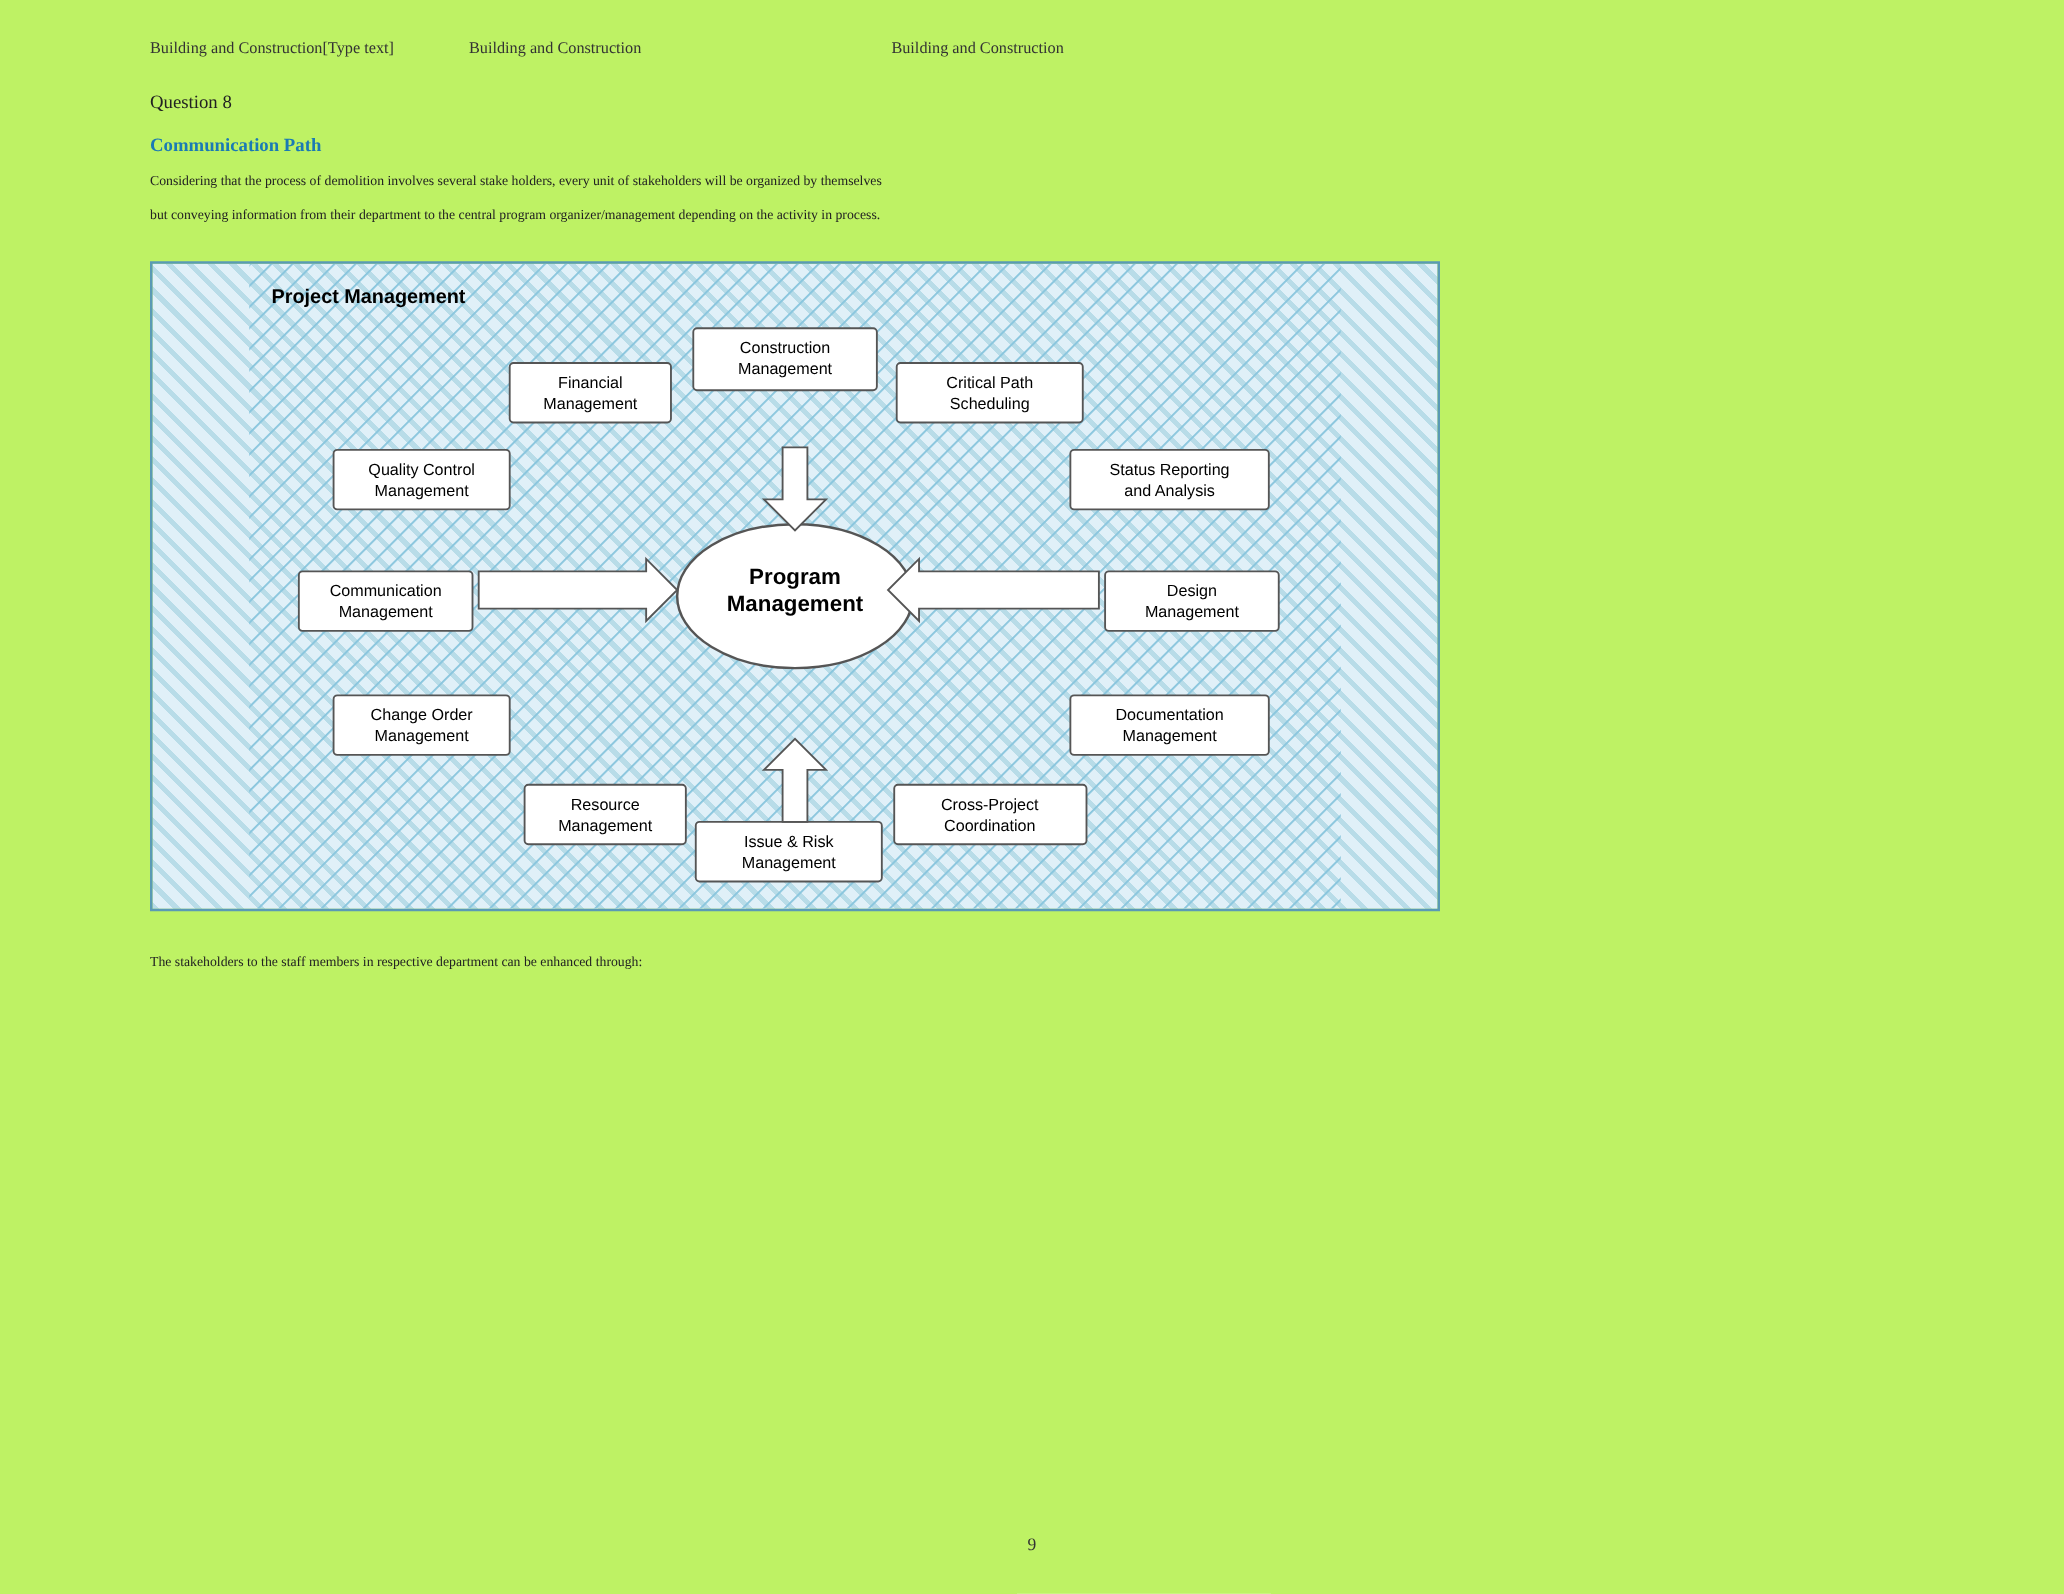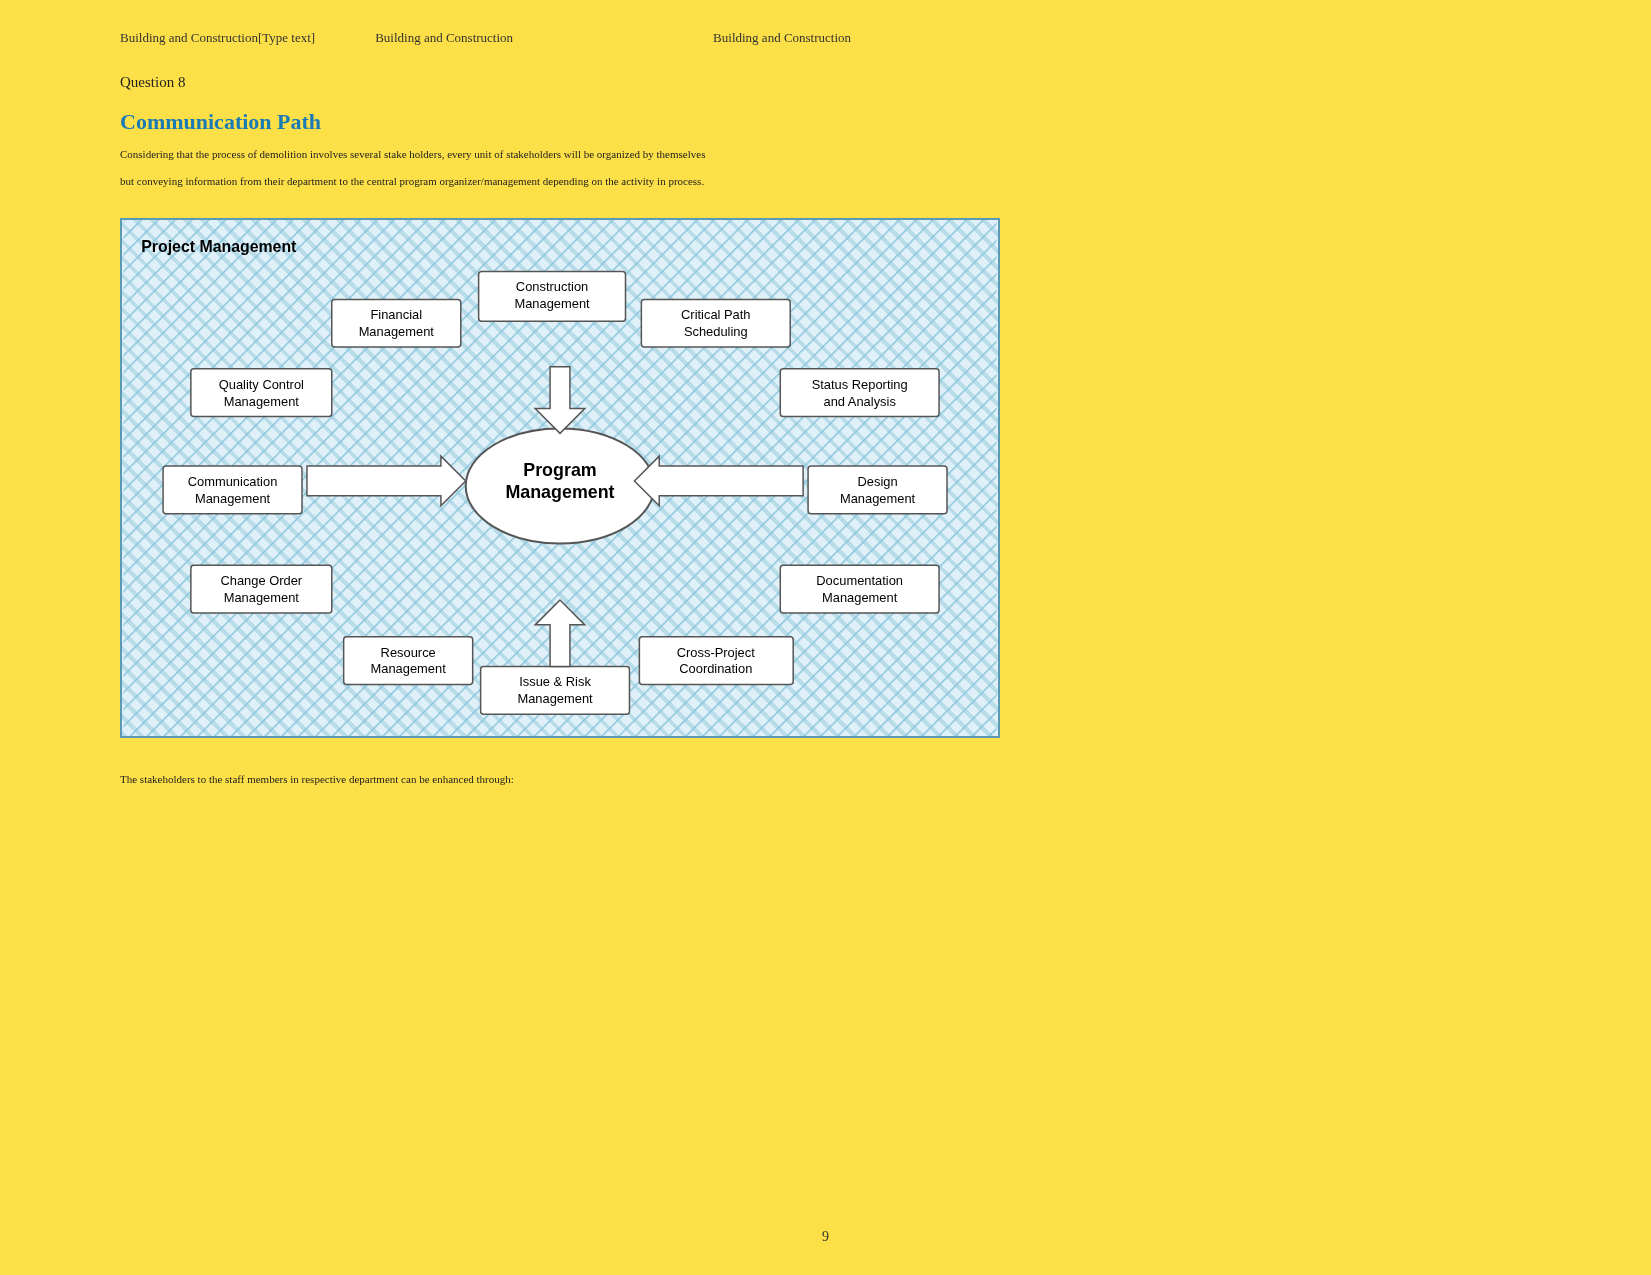--- a/index.html
+++ b/index.html
@@ -7,21 +7,21 @@
       background: #fff;
       font-family: "Times New Roman", Times, serif;
       font-size: 15px;
       color: #222;
       width: 1651px;
       min-height: 1275px;
     }
     .page {
       width: 1651px;
       min-height: 1275px;
-      background: #fde047;
+      background: #bef264;
       padding: 30px 60px 60px 120px;
       position: relative;
     }
     .header-row {
       display: flex;
       flex-direction: row;
       gap: 0;
       align-items: flex-start;
       margin-bottom: 28px;
       font-size: 13px;
@@ -39,38 +39,38 @@
       flex: 0 0 auto;
     }
     .question-label {
       font-weight: normal;
       font-size: 15px;
       margin-bottom: 18px;
     }
     .section-title {
       color: #1a7ab5;
       font-weight: bold;
-      font-size: 22px;
+      font-size: 15px;
       margin-bottom: 10px;
     }
     .body-text {
       font-size: 11px;
       color: #222;
       line-height: 1.7;
       margin-bottom: 8px;
     }
     .diagram-container {
       margin: 28px 0 32px 0;
       border: 2px solid #5a9ab5;
       background: repeating-linear-gradient(
         45deg,
         #b8dce8 0px, #b8dce8 4px,
         #e0f0f8 4px, #e0f0f8 12px
       );
-      width: 880px;
+      width: 1032px;
       height: 520px;
       position: relative;
       padding: 18px 18px 18px 18px;
     }
     .footer-page-number {
       position: absolute;
       bottom: 30px;
       left: 50%;
       transform: translateX(-50%);
       font-size: 14px;

